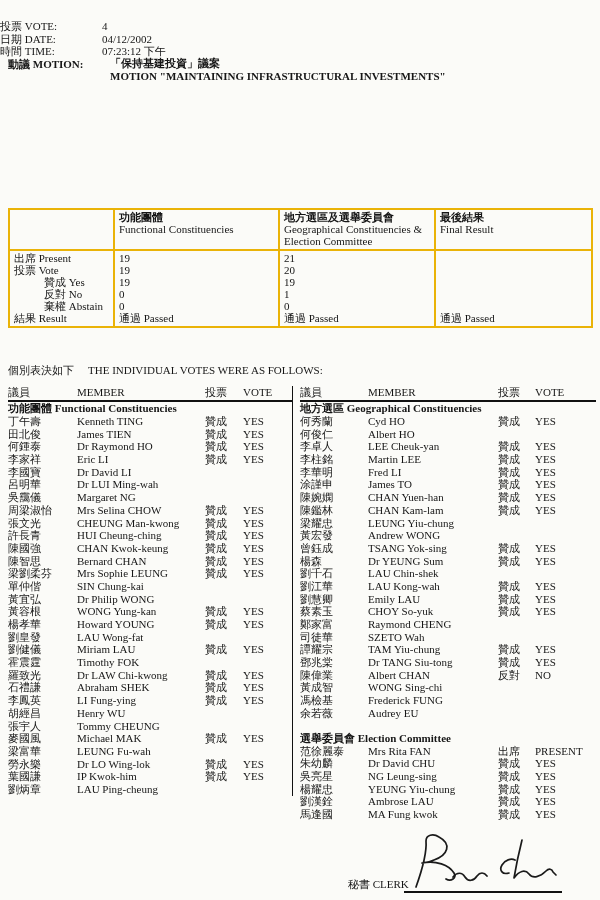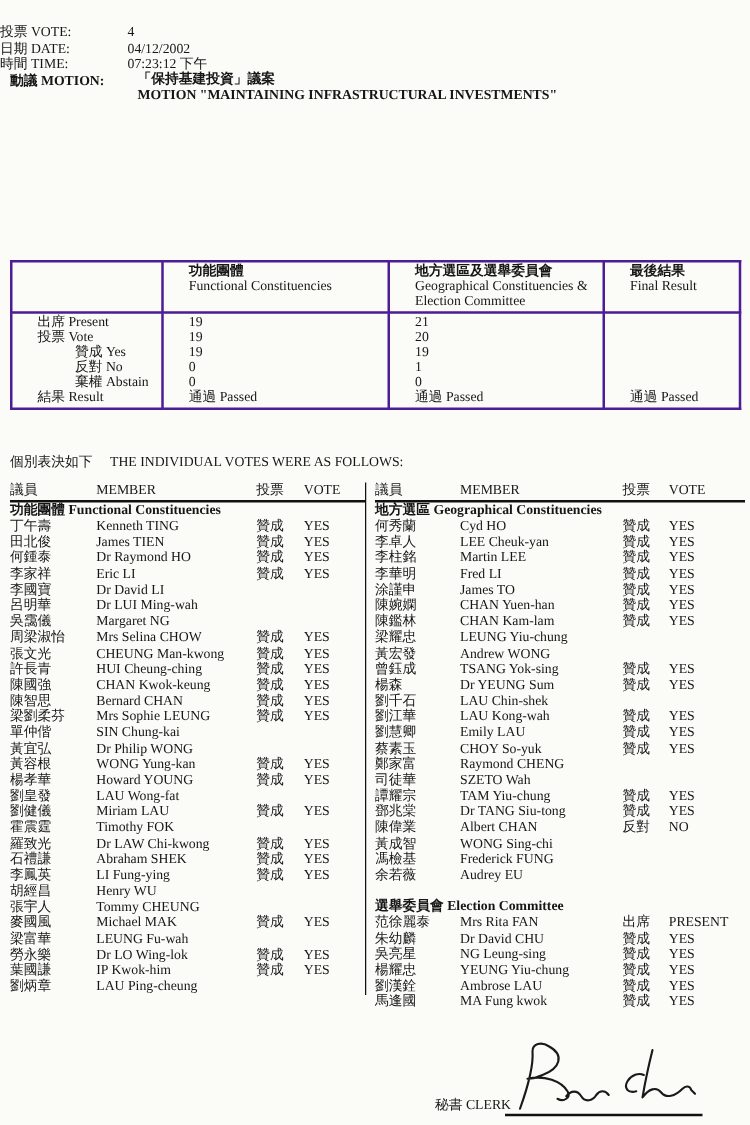--- a/index.html
+++ b/index.html
@@ -23,23 +23,23 @@
   .motion-lines div{line-height:12.5px;}
 
   .movedby-block{position:absolute;top:151px;left:8px;display:flex;}
 
   
   table.summary{
     position:absolute;top:208px;left:8px;
     width:585px;border-collapse:collapse;table-layout:fixed;
   }
   table.summary td{
-    border:2px solid #4c1d95;
+    border:2px solid #eab308;
     vertical-align:top;
-    padding:1px 3px 2px 20px;
+    padding:1px 3px 2px 4px;
     font-size:11px;line-height:12px;
   }
   .hdr-zh{font-weight:bold;display:block;}
   .tline{height:12px;line-height:12px;white-space:pre;}
   .tline.indent{padding-left:30px;}
 
   
   .individual{position:absolute;top:364px;left:8px;width:588px;}
   .intro{display:flex;line-height:13px;}
   .intro-zh{width:80px;flex:0 0 80px;}
@@ -395,20 +395,26 @@
         <div class="section-title">地方選區 Geographical Constituencies</div>
         <div class="member-rows">
 
             <div class="member-row">
               <span>何秀蘭</span>
               <span>Cyd HO</span>
               <span>贊成</span>
               <span>YES</span>
             </div>
 
+            <div class="member-row">
+              <span>何俊仁</span>
+              <span>Albert HO</span>
+              <span></span>
+              <span></span>
+            </div>
 
             <div class="member-row">
               <span>李卓人</span>
               <span>LEE Cheuk-yan</span>
               <span>贊成</span>
               <span>YES</span>
             </div>
 
             <div class="member-row">
               <span>李柱銘</span>

